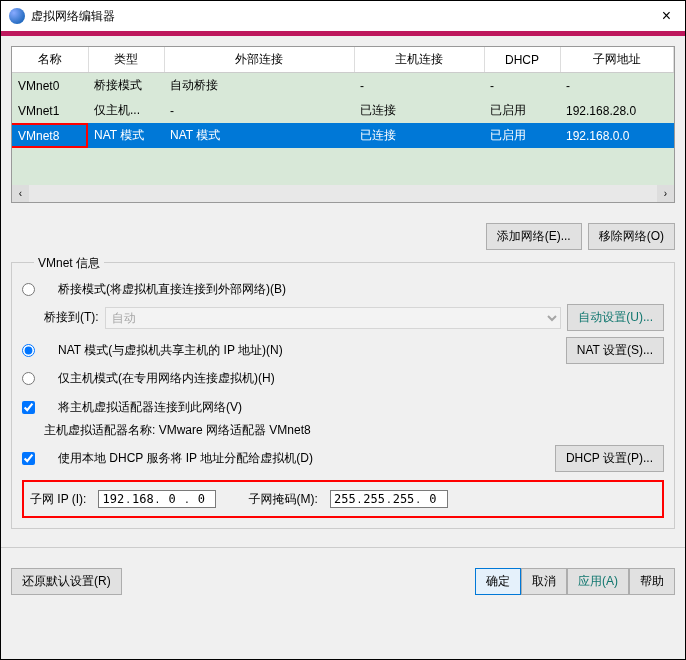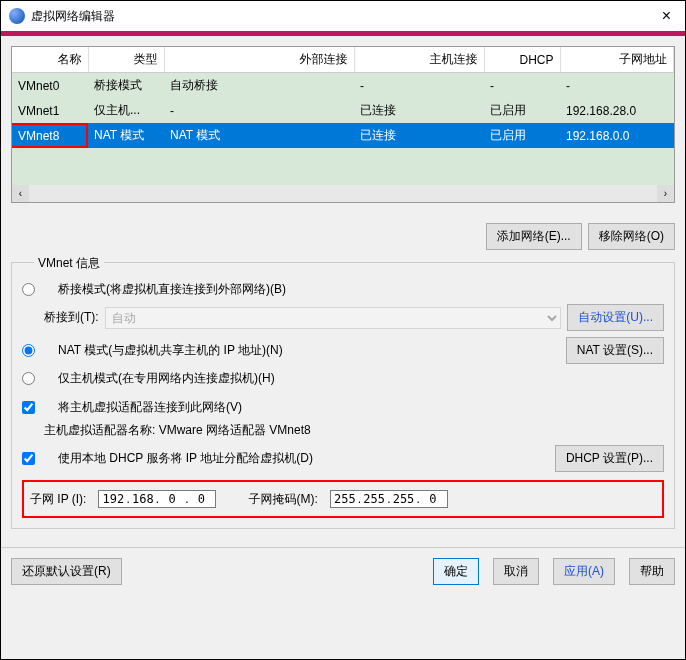--- a/index.html
+++ b/index.html
@@ -5,47 +5,47 @@
     * { box-sizing: border-box; margin: 0; padding: 0; font-family: "Microsoft YaHei", "Segoe UI", sans-serif; font-size: 12px; }
     body { background: #f0f0f0; width: 686px; height: 660px; border: 1px solid #000; }
     .titlebar { display: flex; align-items: center; padding: 6px 8px; background: #fff; border-bottom: 5px solid #be185d; }
     .titlebar .icon { width: 16px; height: 16px; border-radius: 50%; background: radial-gradient(circle at 30% 30%, #8af, #05a); margin-right: 6px; }
     .titlebar .title { flex: 1; }
     .titlebar .close { font-size: 16px; padding: 0 6px; cursor: default; }
     .content { padding: 10px; }
     .table-wrap { border: 1px solid #999; background: #d8e8d8; overflow: hidden; }
     table { width: 100%; border-collapse: collapse; }
     thead tr { background: #fff; }
-    th { text-align: right; padding: 4px 6px; border-right: 1px solid #ddd; font-weight: normal; border-bottom: 1px solid #ccc; }
+    th { text-align: center; padding: 4px 6px; border-right: 1px solid #ddd; font-weight: normal; border-bottom: 1px solid #ccc; }
     tbody tr { background: #d8e8d8; }
     tbody tr.selected { background: #0078d7; color: #fff; }
     td { padding: 4px 6px; }
     td.marked { position: relative; }
     td.marked::after { content: ""; position: absolute; top: 0; left: -2px; right: 0; bottom: 0; border: 2px solid red; }
     .table-body { height: 112px; overflow: hidden; }
     .hscroll { height: 17px; background: #f0f0f0; display: flex; align-items: center; }
     .hscroll .arrow { width: 17px; height: 17px; background: #ddd; text-align: center; line-height: 17px; font-size: 10px; cursor: default; }
     .hscroll .track { flex: 1; height: 17px; background: #e8e8e8; }
     .top-btns { display: flex; justify-content: flex-end; gap: 6px; margin-top: 20px; }
     button { padding: 4px 10px; background: #e1e1e1; border: 1px solid #adadad; cursor: default; }
-    button.disabled { color: #1d4ed8; }
+    button.disabled { color: #0f766e; }
     button.primary { border: 1.5px solid #0078d7; background: #e5f1fb; }
     .fieldset { border: 1px solid #ccc; margin-top: 12px; padding: 12px 10px 10px; position: relative; }
     .fieldset .legend { position: absolute; top: -8px; left: 22px; background: #f0f0f0; padding: 0 4px; }
     .row { display: flex; align-items: center; margin: 6px 0; gap: 6px; }
     .row label { display: flex; align-items: center; gap: 23px; }
     .row .spacer { flex: 1; }
     input[type=radio], input[type=checkbox] { width: 13px; height: 13px; }
     select.combo { flex: 1; padding: 2px; background: #f5f5f5; color: #888; border: 1px solid #ccc; }
     .indent { margin-left: 22px; }
     .subnet-row { border: 2px solid red; padding: 8px 6px; margin-top: 8px; display: flex; align-items: center; gap: 12px; }
     .ip-box { display: inline-flex; border: 1px solid #7a7a7a; background: #fff; padding: 1px 2px; }
     .ip-box input { width: 24px; border: none; text-align: center; padding: 0; font-family: monospace; }
     .ip-box span { padding: 0 1px; }
-    .bottom-btns { display: flex; justify-content: flex-end; gap: 14px; padding: 10px 10px; border-top: 1px solid #ccc; margin-top: 8px; }
+    .bottom-btns { display: flex; justify-content: flex-end; gap: 0; padding: 20px 10px; border-top: 1px solid #ccc; margin-top: 8px; }
     .bottom-btns .left { margin-right: auto; }
     col.c1 { width: 76px; } col.c2 { width: 76px; } col.c3 { width: 190px; } col.c4 { width: 130px; } col.c5 { width: 76px; } col.c6 { width: auto; }
   </style>
 </head>
 <body>
 
 <div class="titlebar">
   <div class="icon"></div>
   <div class="title">虚拟网络编辑器</div>
   <div class="close">×</div>

